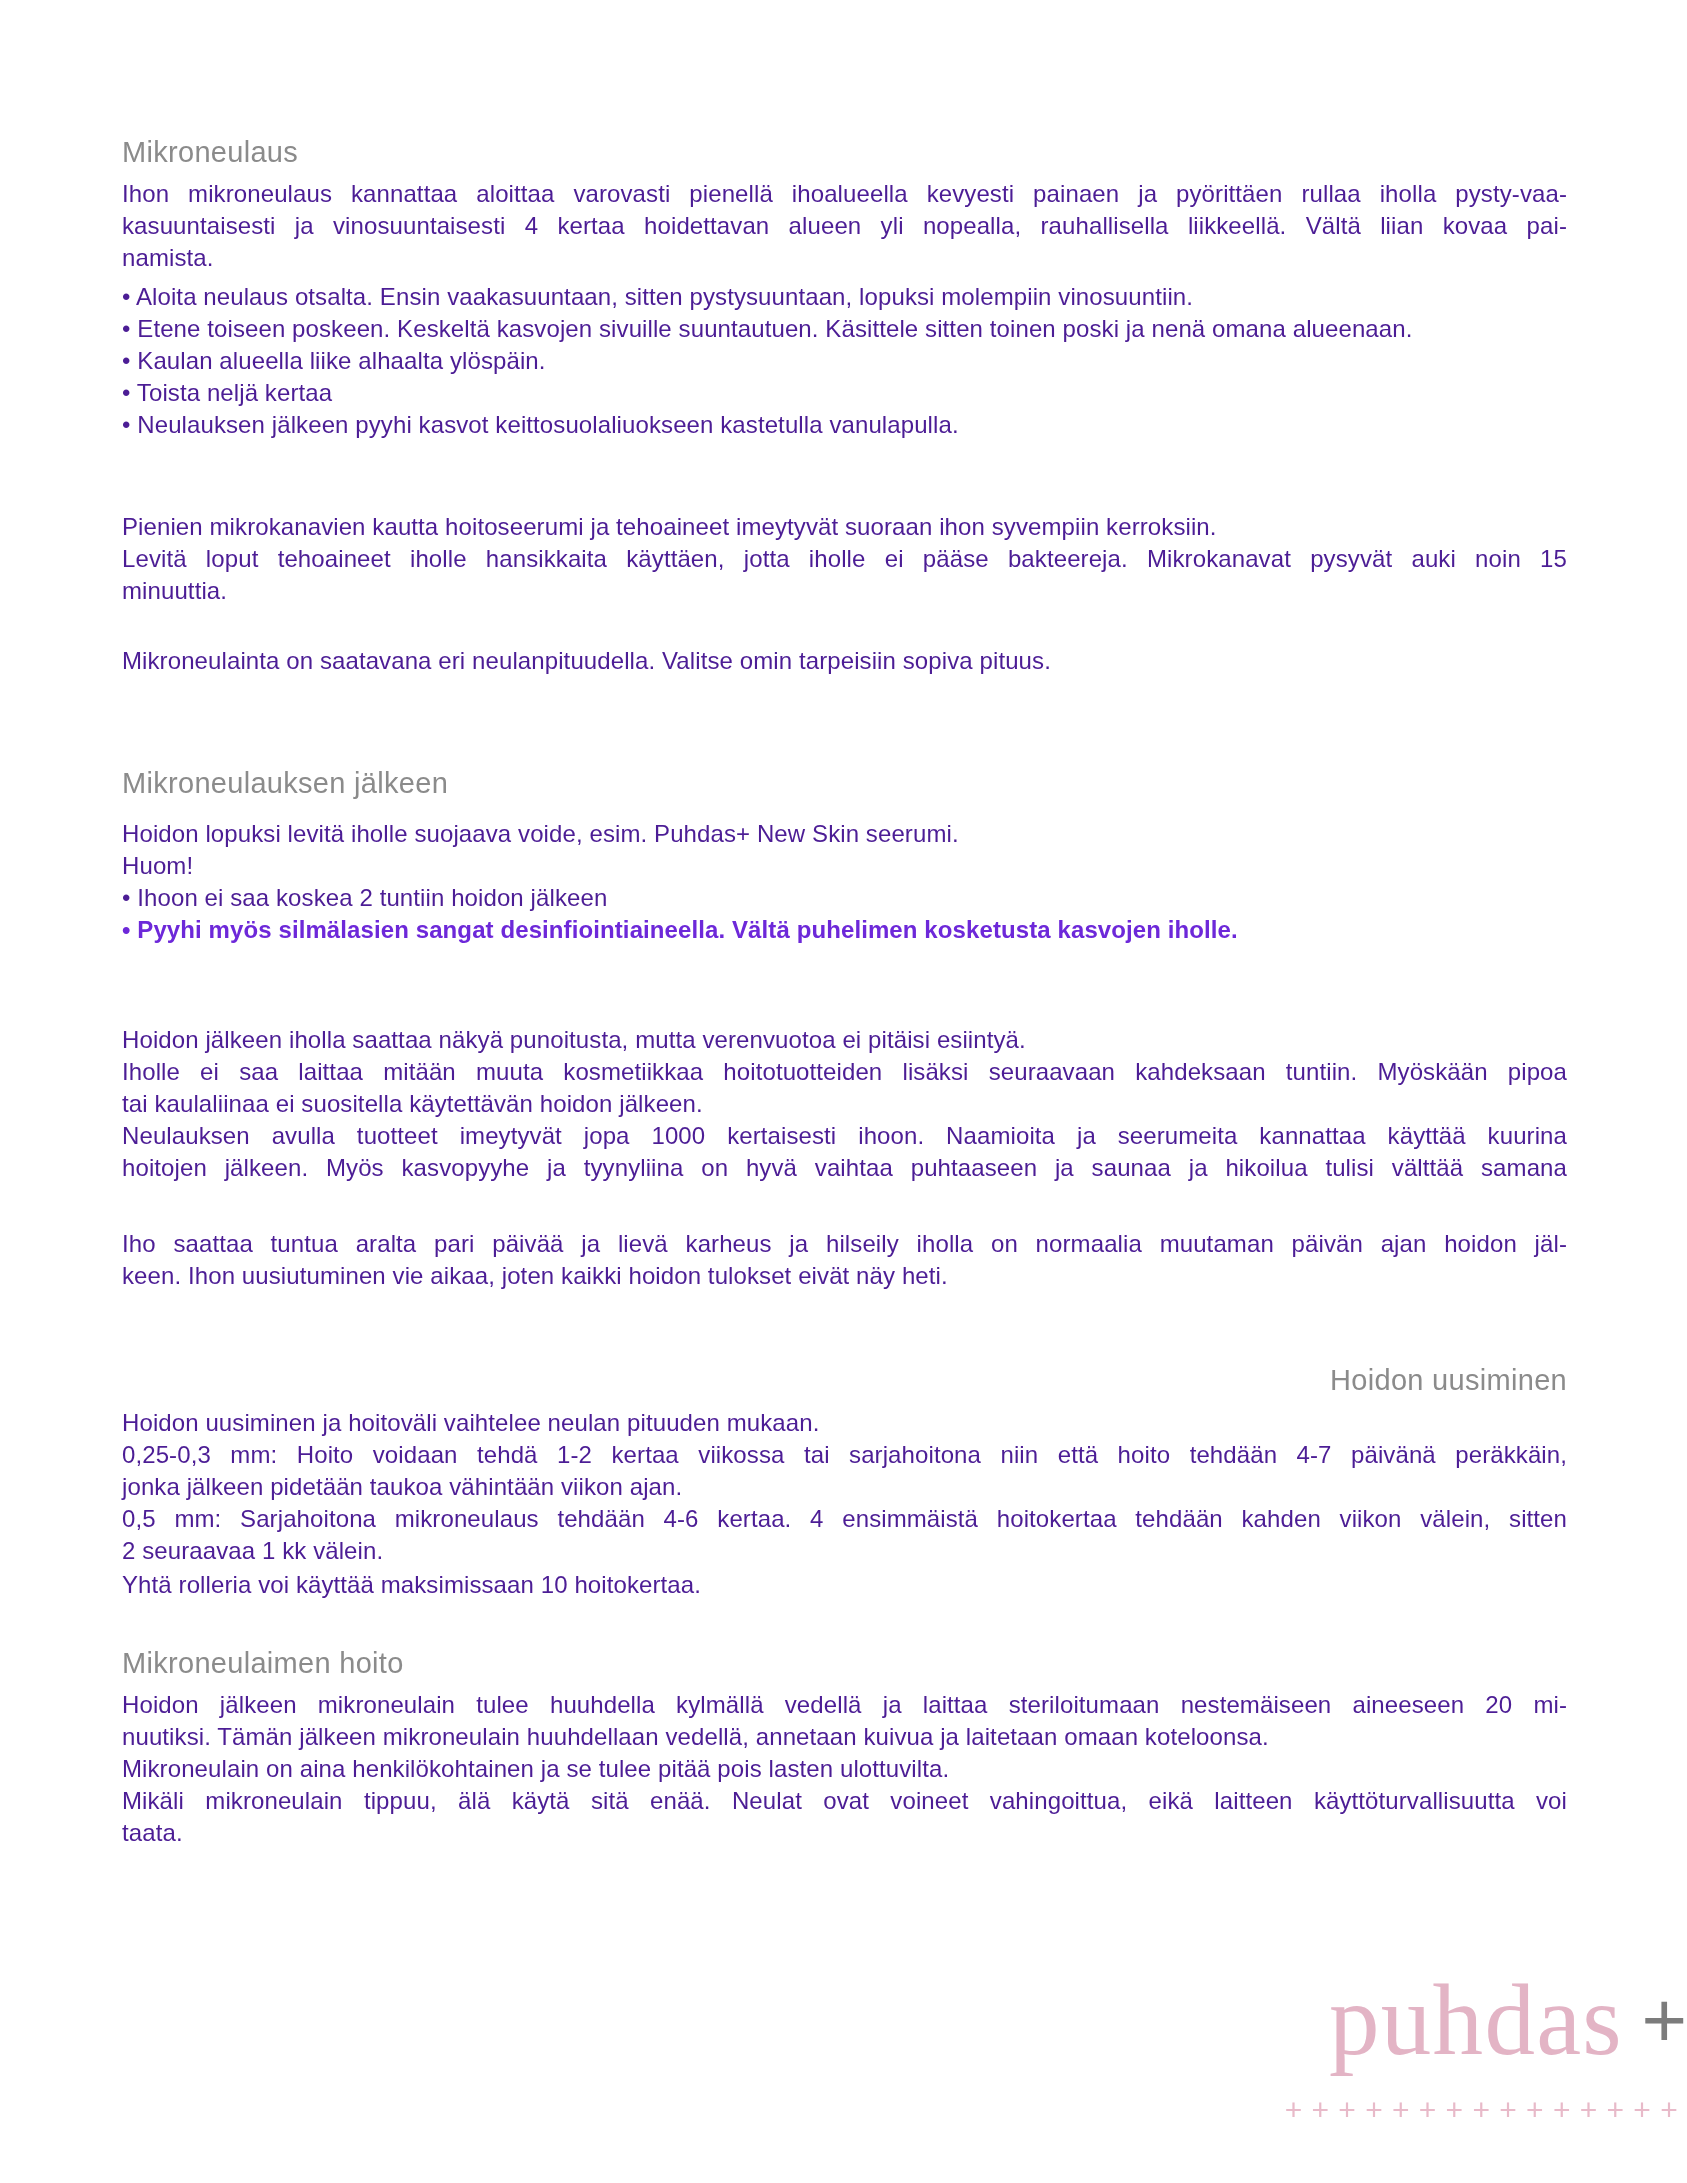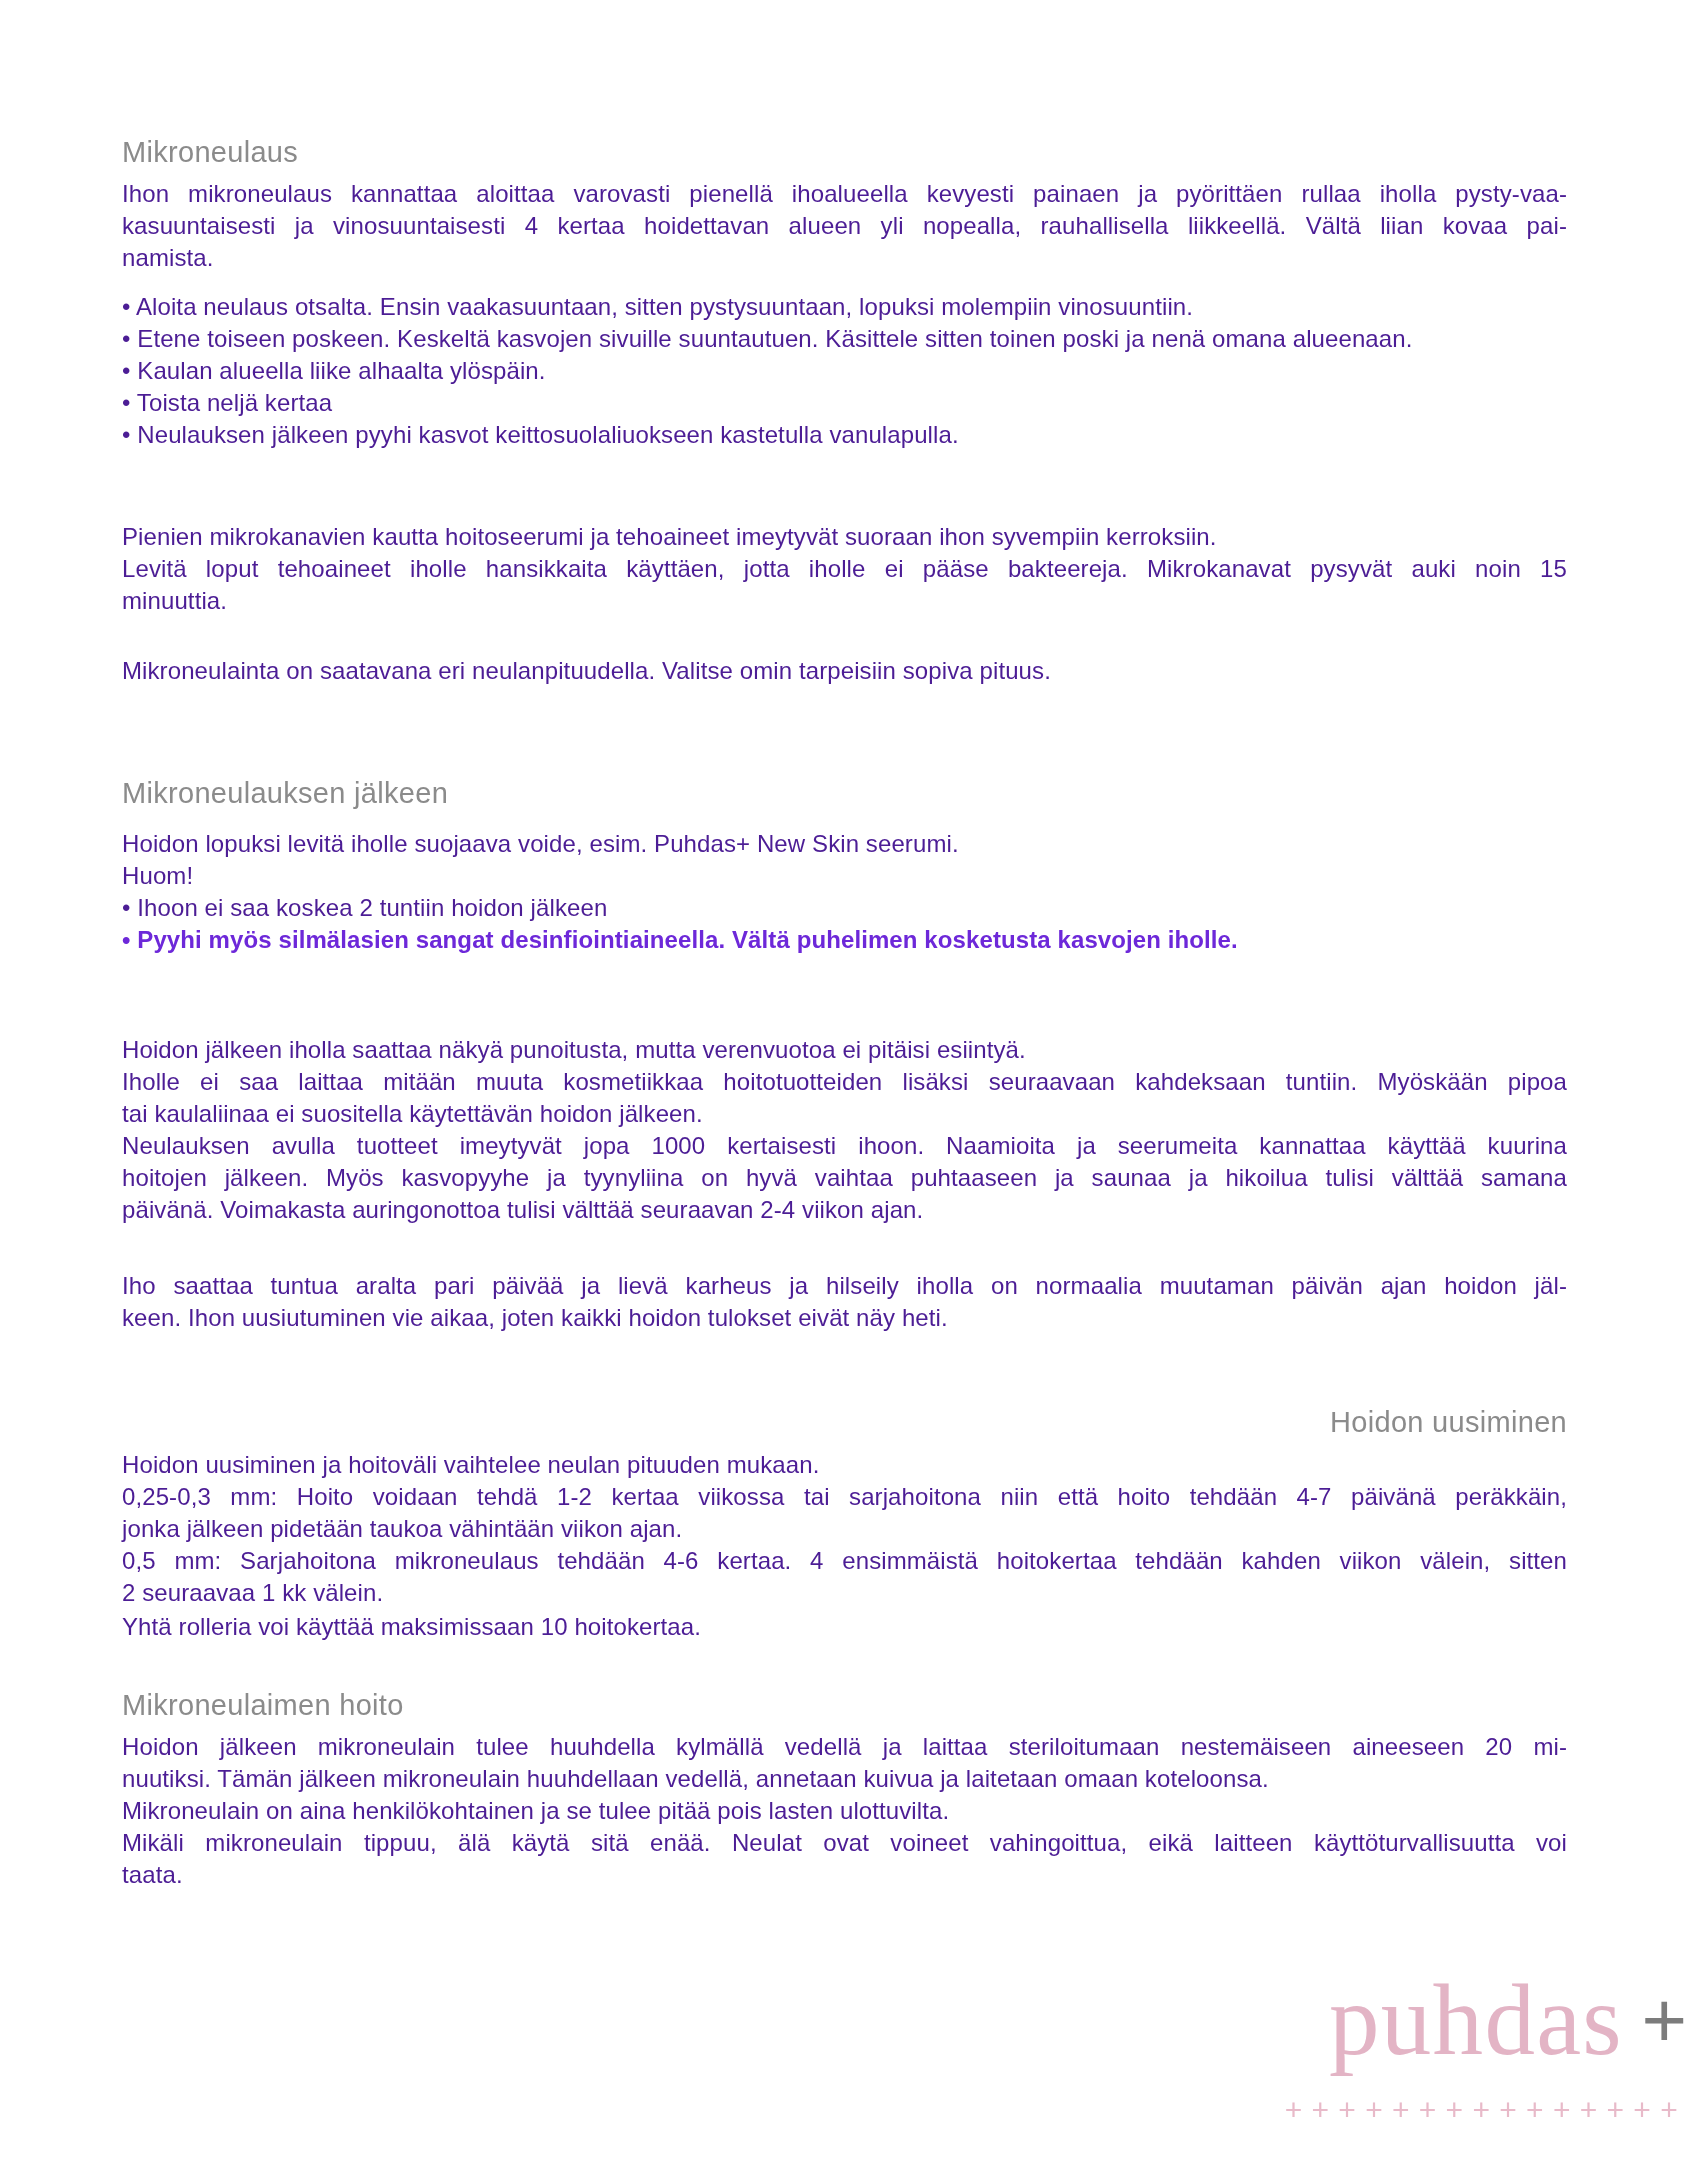--- a/index.html
+++ b/index.html
@@ -32,21 +32,21 @@
     font-weight: 300;
     letter-spacing: 0.1px;
     color: #4c1d95;
   }
   .ln:not(.j) { white-space: nowrap; }
   
   .j { text-align: justify; text-align-last: justify; }
   .b { font-weight: 600; color: #6d28d9; }
   .h1-block { padding-top: 136px; }
   .p1 { margin-top: 9.3px; }
-  .ul1 { margin-top: 17px; }
+  .ul1 { margin-top: 7px; }
   .p2 { margin-top: 70px; }
   .p3 { margin-top: 38px; }
   .h2-block { margin-top: 90px; }
   .grp2 { margin-top: 18px; }
   .p4 { margin-top: 78px; }
   .p5 { margin-top: 44px; }
   .h3-block { margin-top: 72px; text-align: right; }
   .grp3 { margin-top: 9.3px; }
   .p6 { margin-top: 2.6px; }
   .h4-block { margin-top: 46px; }
@@ -122,21 +122,20 @@
       <div class="ln">Huom!</div>
       <div class="ln">• Ihoon ei saa koskea 2 tuntiin hoidon jälkeen</div>
       <div class="ln b">• Pyyhi myös silmälasien sangat desinfiointiaineella. Vältä puhelimen kosketusta kasvojen iholle.</div>
     </div>
     <div class="p4">
       <div class="ln">Hoidon jälkeen iholla saattaa näkyä punoitusta, mutta verenvuotoa ei pitäisi esiintyä.</div>
       <div class="ln j">Iholle ei saa laittaa mitään muuta kosmetiikkaa hoitotuotteiden lisäksi seuraavaan kahdeksaan tuntiin. Myöskään pipoa</div>
       <div class="ln">tai kaulaliinaa ei suositella käytettävän hoidon jälkeen.</div>
       <div class="ln j">Neulauksen avulla tuotteet imeytyvät jopa 1000 kertaisesti ihoon. Naamioita ja seerumeita kannattaa käyttää kuurina</div>
       <div class="ln j">hoitojen jälkeen. Myös kasvopyyhe ja tyynyliina on hyvä vaihtaa puhtaaseen ja saunaa ja hikoilua tulisi välttää samana</div>
-      <div class="ln">päivänä. Voimakasta auringonottoa tulisi välttää seuraavan 2-4 viikon ajan.</div>
     </div>
     <div class="p5">
       <div class="ln j">Iho saattaa tuntua aralta pari päivää ja lievä karheus ja hilseily iholla on normaalia muutaman päivän ajan hoidon jäl-</div>
       <div class="ln">keen. Ihon uusiutuminen vie aikaa, joten kaikki hoidon tulokset eivät näy heti.</div>
     </div>
 
     <div class="h3-block">
       <div class="h">Hoidon uusiminen</div>
     </div>
     <div class="grp3">

